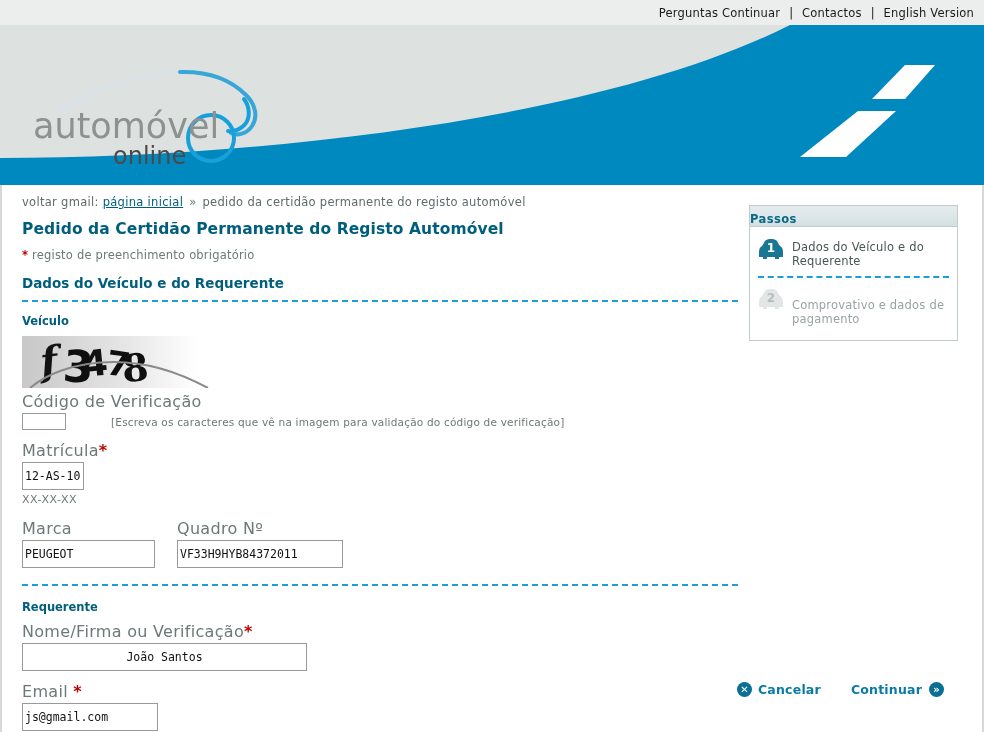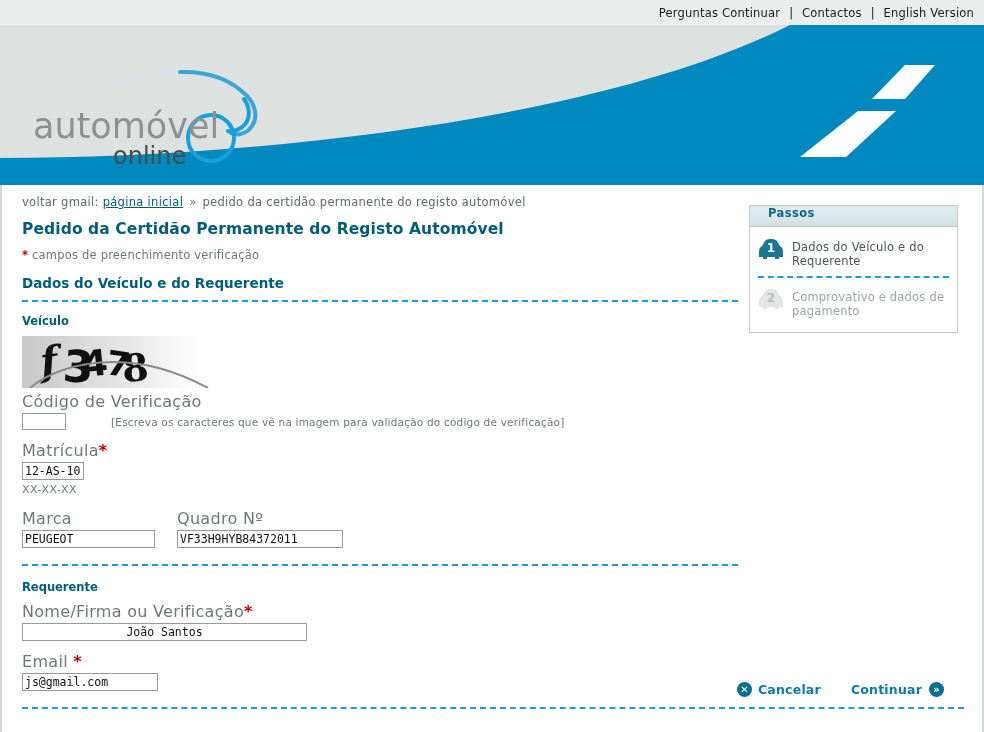--- a/index.html
+++ b/index.html
@@ -149,21 +149,21 @@
   .field-label .star { color: #c00000; font-weight: bold; }
 
   input.txt {
     font-family: "DejaVu Sans Mono", monospace;
     font-size: 11.5px;
     color: #111111;
     border: 1px solid #999999;
     background: #ffffff;
     padding: 1px 2px;
     box-sizing: border-box;
-    height: 18px;
+    height: 28px;
     outline: none;
   }
   .captcha-row {
     display: flex;
     align-items: center;
     gap: 35px;
   }
   input.captcha-input { width: 44px; height: 17px; }
   .captcha-hint {
     font-size: 10.5px;
@@ -238,22 +238,21 @@
     width: 209px;
     border: 1px solid #c3cccd;
     background: #ffffff;
     box-sizing: border-box;
   }
   .steps-header {
     height: 21px;
     background: linear-gradient(to bottom, #e4eced 0%, #dbe6e8 60%, #d2dfe2 100%);
     border-bottom: 1px solid #c3cccd;
     display: flex;
-    align-items: flex-start;
-    padding-left: 18px;
+    align-items: flex-end;
     box-sizing: border-box;
   }
   .steps-header span {
     color: #0a6a86;
     font-size: 11.5px;
     font-weight: bold;
     letter-spacing: 0.4px;
   }
   .steps-body { padding: 8px 6px 6px 6px; }
   .step-row {
@@ -287,21 +286,21 @@
   }
   .step-num.active { color: #ffffff; }
   .step-num.inactive { color: #b7bcbd; }
   .step-text {
     font-size: 11.5px;
     line-height: 14px;
     letter-spacing: 0.2px;
     padding-top: 3px;
   }
   .step-text.active { color: #4a5556; }
-  .step-text.inactive { color: #9aa3a4; }
+  .step-text.inactive { color: #9aa3a4; margin-top: 8px; }
 </style>
 </head>
 <body>
 
 <div class="page">
 
   <div class="topbar">
     <a href="#">Perguntas Continuar</a>
     <span class="sep">|</span>
     <a href="#">Contactos</a>
@@ -339,21 +338,21 @@
         <span>voltar gmail:</span>
         <a href="#">página inicial</a>
         <span class="chev">»</span>
         <span>pedido da certidão permanente do registo automóvel</span>
       </div>
 
       <h1 class="page-title">Pedido da Certidão Permanente do Registo Automóvel</h1>
 
       <div class="req-note">
         <span class="star">*</span>
-        <span>campos de preenchimento verificação</span>
+        <span>registo de preenchimento obrigatório</span>
       </div>
 
       <h2 class="section-title">Dados do Veículo e do Requerente</h2>
       <hr class="divider d1">
 
       <h3 class="sub-title">Veículo</h3>
 
       <div class="captcha-img">
         <svg width="200" height="52" viewBox="0 0 200 52">
           <text x="20" y="40" font-family="DejaVu Serif, serif" font-size="40" font-style="italic" font-weight="bold" fill="#121212" transform="rotate(-7 20 40)">f</text>

